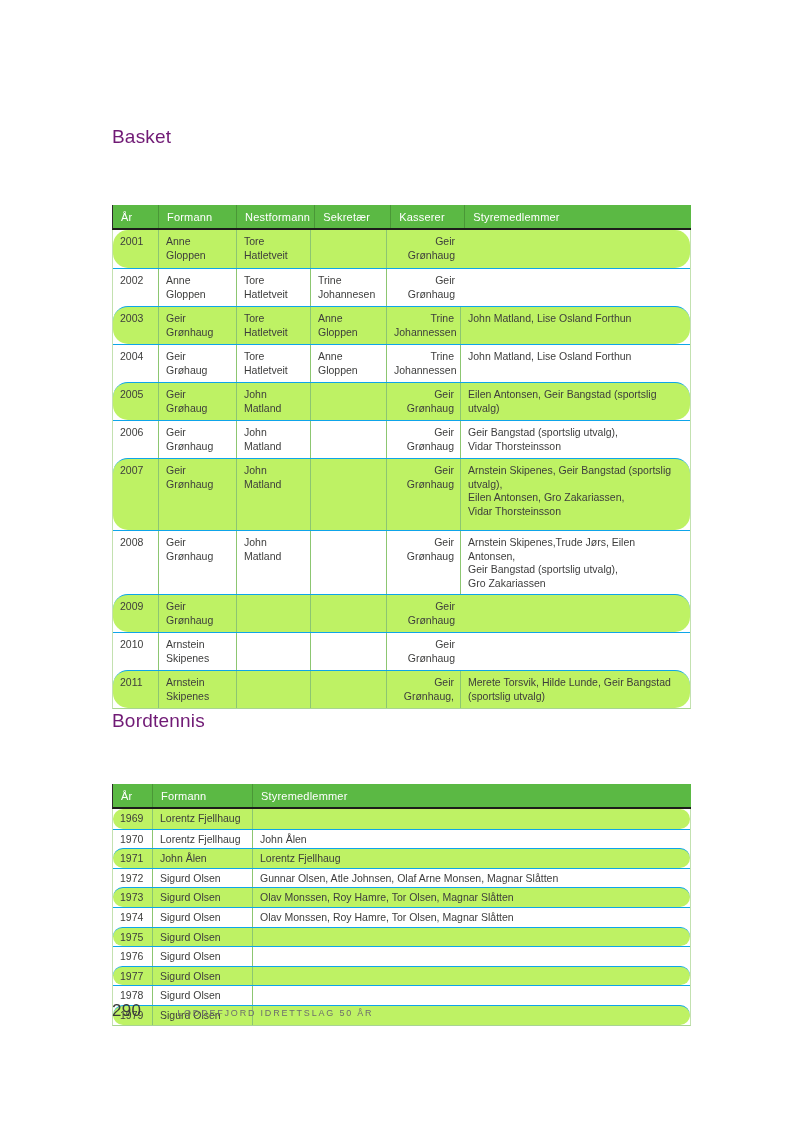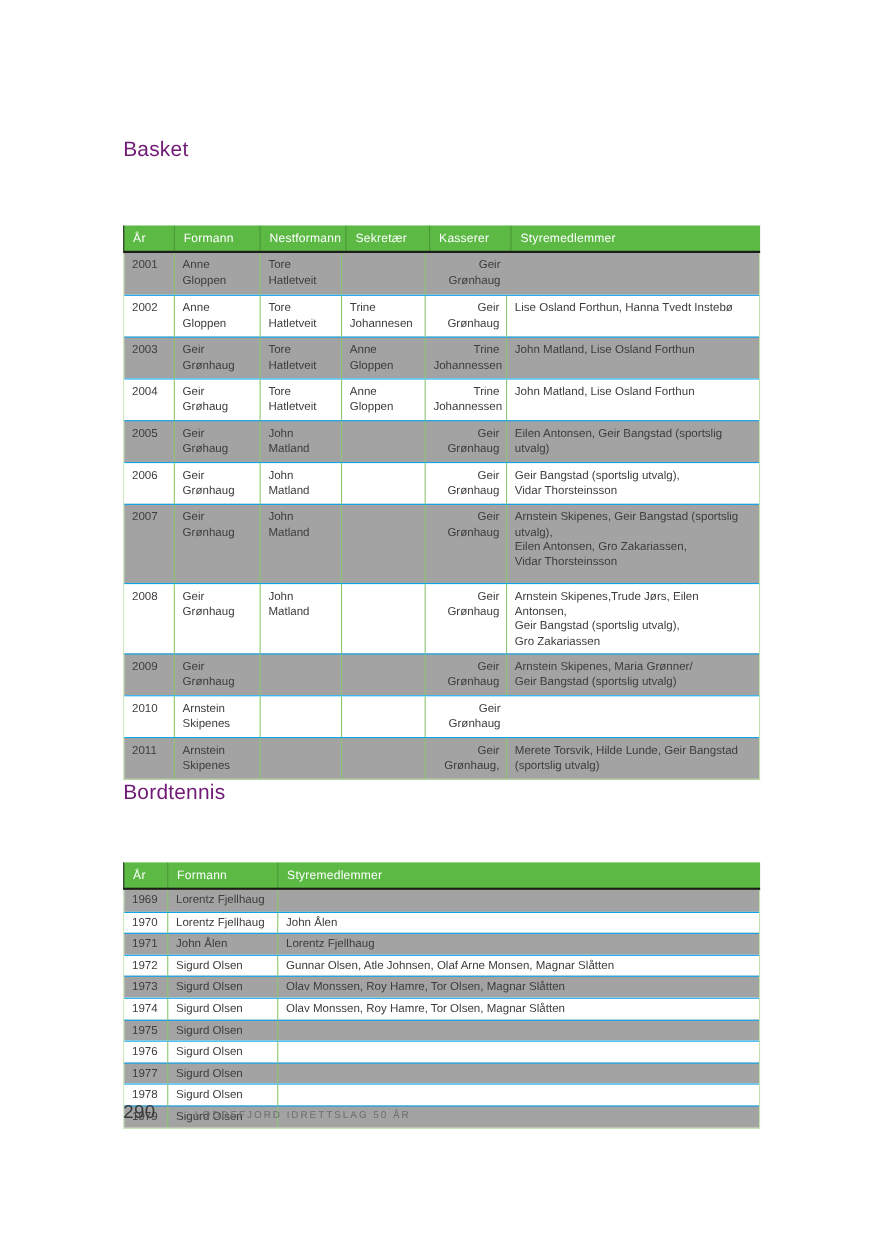--- a/index.html
+++ b/index.html
@@ -60,21 +60,21 @@
     border-right: 1px solid #c3e1b0;
     border-bottom: 1px solid #a8d492;
     box-sizing: border-box;
   }
   .row {
     display: flex;
     align-items: stretch;
     box-sizing: border-box;
     background: #ffffff;
   }
-  .row.alt { background: #a3a3a3; }
+  .row.alt { background: #bef264; border-radius: 15px; }
   .row + .row { border-top: 1px solid #0ea5e9; }
 
   .cell {
     box-sizing: border-box;
     padding: 5px 6px 4px 7px;
     font-size: 10.5px;
     line-height: 13.5px;
     color: #3d3d3c;
     white-space: pre-line;
     border-right: 1px solid #8cc671;
@@ -143,21 +143,20 @@
           <div class="cell c3"></div>
           <div class="cell c4">Geir Grønhaug</div>
         </div>
         <div class="row">
           <div class="cell c0">2002</div>
           <div class="cell c1">Anne Gloppen</div>
           <div class="cell c2">Tore Hatletveit</div>
           <div class="cell c3">Trine
 Johannesen</div>
           <div class="cell c4">Geir Grønhaug</div>
-          <div class="cell c5">Lise Osland Forthun, Hanna Tvedt Instebø</div>
         </div>
         <div class="row alt">
           <div class="cell c0">2003</div>
           <div class="cell c1">Geir Grønhaug</div>
           <div class="cell c2">Tore Hatletveit</div>
           <div class="cell c3">Anne Gloppen</div>
           <div class="cell c4">Trine
 Johannessen</div>
           <div class="cell c5">John Matland, Lise Osland Forthun</div>
         </div>
@@ -206,22 +205,20 @@
           <div class="cell c5">Arnstein Skipenes,Trude Jørs, Eilen Antonsen,
 Geir Bangstad (sportslig utvalg),
 Gro Zakariassen</div>
         </div>
         <div class="row alt">
           <div class="cell c0">2009</div>
           <div class="cell c1">Geir Grønhaug</div>
           <div class="cell c2"></div>
           <div class="cell c3"></div>
           <div class="cell c4">Geir Grønhaug</div>
-          <div class="cell c5">Arnstein Skipenes, Maria Grønner/
-Geir Bangstad (sportslig utvalg)</div>
         </div>
         <div class="row">
           <div class="cell c0">2010</div>
           <div class="cell c1">Arnstein
 Skipenes</div>
           <div class="cell c2"></div>
           <div class="cell c3"></div>
           <div class="cell c4">Geir Grønhaug</div>
         </div>
         <div class="row alt">

